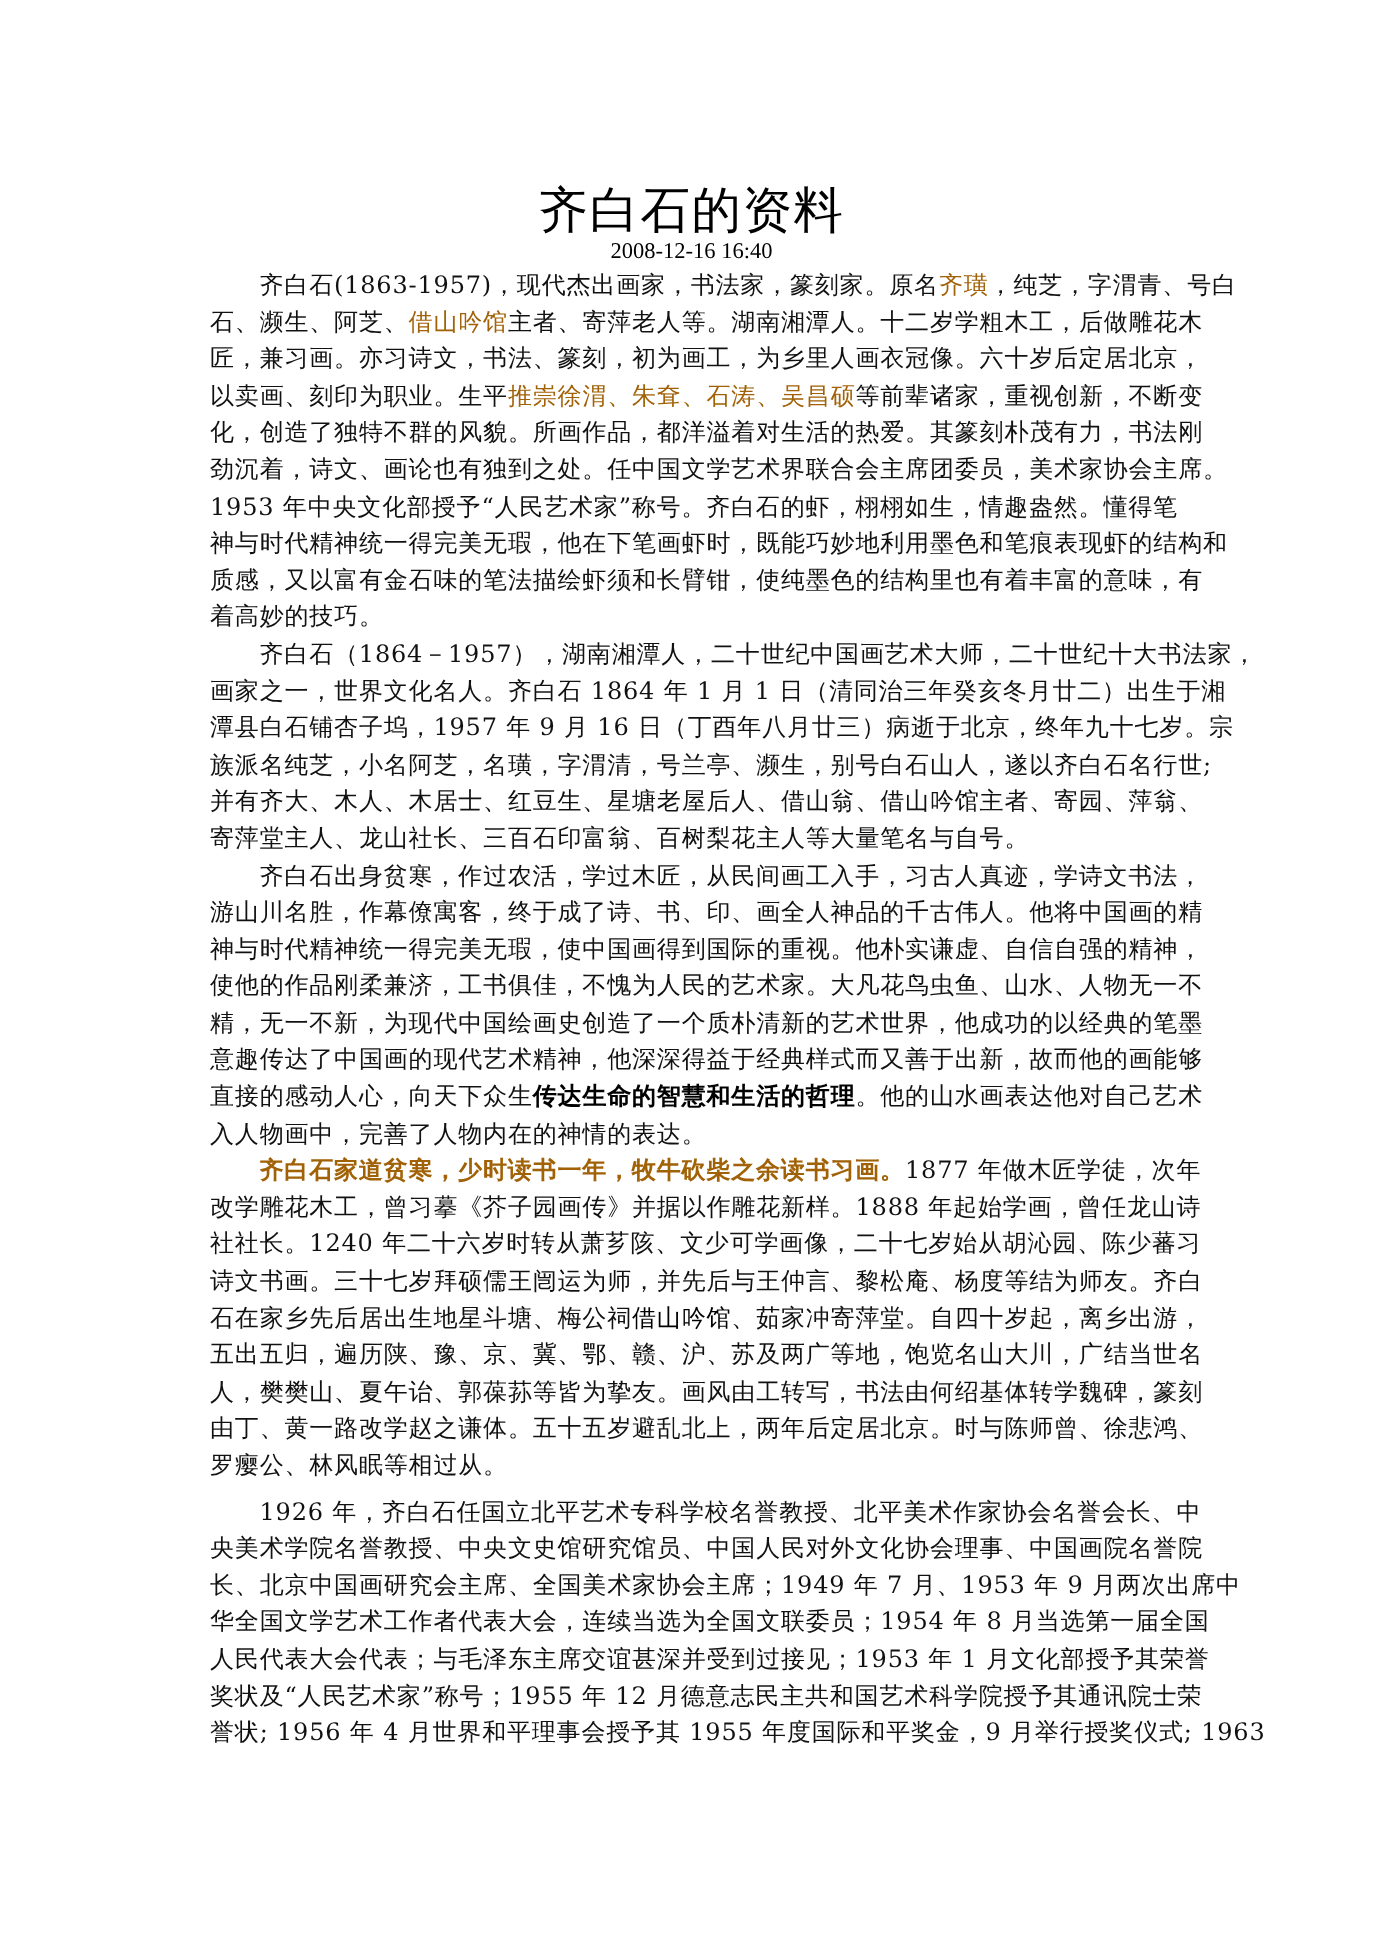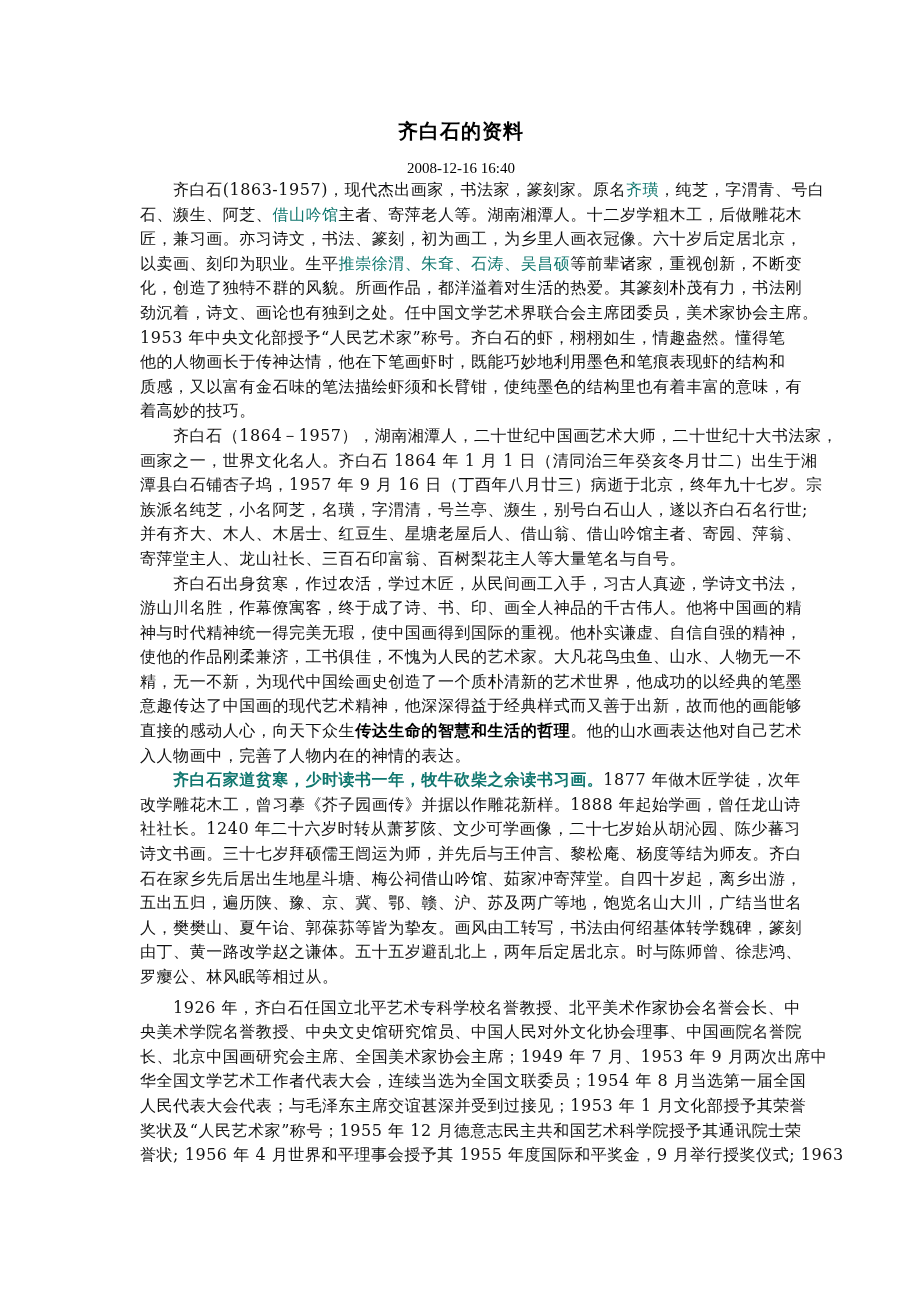--- a/index.html
+++ b/index.html
@@ -1,49 +1,49 @@
 <!DOCTYPE html>
 <html><head>
 <meta charset="utf-8">
 <style>
   html, body { margin: 0; padding: 0; background: #ffffff; }
   body { width: 920px; height: 1302px; overflow: hidden; position: relative;
          font-family: "DejaVu Serif", "Liberation Serif", serif; color: #111; }
   .page { position: absolute; left: 140px; top: 0; width: 642px; }
   .title { position: absolute; left: 0; width: 642px; top: 118px; text-align: center;
            font-family: "DejaVu Sans", "Liberation Sans", sans-serif;
-           font-size: 20px; font-weight: bold; color: #000; letter-spacing: 1px; }
+           font-size: 33px; font-weight: normal; color: #000; letter-spacing: 1px; }
   .date { position: absolute; left: 0; width: 642px; top: 160px; text-align: center;
           font-family: "Liberation Serif", serif; font-size: 15px; color: #000; }
   .body { position: absolute; left: 0; top: 178px; width: 660px; }
   .para { margin: 0; }
   .para.gap { margin-top: 6px; }
   .line { display: block; height: 24.6px; line-height: 24.6px; font-size: 16px;
           white-space: nowrap; letter-spacing: 0.55px; }
   .line.indent { padding-left: 33px; }
-  .red { color: #0f766e; }
+  .red { color: #a16207; }
   .blue { color: #000000; }
   .bold { font-weight: bold; }
 </style>
 </head>
 <body>
 
 <div class="page">
   <div class="title">齐白石的资料</div>
   <div class="date">2008-12-16 16:40</div>
   <div class="body" id="doc-body">
       <div class="para">
         <span class="line indent"><span>齐白石(1863-1957)，现代杰出画家，书法家，篆刻家。原名</span><span class="red">齐璜</span><span>，纯芝，字渭青、号白</span></span>
         <span class="line"><span>石、濒生、阿芝、</span><span class="red">借山吟馆</span><span>主者、寄萍老人等。湖南湘潭人。十二岁学粗木工，后做雕花木</span></span>
         <span class="line"><span>匠，兼习画。亦习诗文，书法、篆刻，初为画工，为乡里人画衣冠像。六十岁后定居北京，</span></span>
         <span class="line"><span>以卖画、刻印为职业。生平</span><span class="red">推崇徐渭、朱耷、石涛、吴昌硕</span><span>等前辈诸家，重视创新，不断变</span></span>
         <span class="line"><span>化，创造了独特不群的风貌。所画作品，都洋溢着对生活的热爱。其篆刻朴茂有力，书法刚</span></span>
         <span class="line"><span>劲沉着，诗文、画论也有独到之处。任中国文学艺术界联合会主席团委员，美术家协会主席。</span></span>
         <span class="line"><span>1953 年中央文化部授予“人民艺术家”称号。齐白石的虾，栩栩如生，情趣盎然。懂得笔</span></span>
-        <span class="line"><span>他的人物画长于传神达情，他在下笔画虾时，既能巧妙地利用墨色和笔痕表现虾的结构和</span></span>
+        <span class="line"><span>神与时代精神统一得完美无瑕，他在下笔画虾时，既能巧妙地利用墨色和笔痕表现虾的结构和</span></span>
         <span class="line"><span>质感，又以富有金石味的笔法描绘虾须和长臂钳，使纯墨色的结构里也有着丰富的意味，有</span></span>
         <span class="line"><span>着高妙的技巧。</span></span>
       </div>
       <div class="para">
         <span class="line indent"><span>齐白石（1864－1957），湖南湘潭人，二十世纪中国画艺术大师，二十世纪十大书法家，</span></span>
         <span class="line"><span>画家之一，世界文化名人。齐白石 1864 年 1 月 1 日（清同治三年癸亥冬月廿二）出生于湘</span></span>
         <span class="line"><span>潭县白石铺杏子坞，1957 年 9 月 16 日（丁酉年八月廿三）病逝于北京，终年九十七岁。宗</span></span>
         <span class="line"><span>族派名纯芝，小名阿芝，名璜，字渭清，号兰亭、濒生，别号白石山人，遂以齐白石名行世;</span></span>
         <span class="line"><span>并有齐大、木人、木居士、红豆生、星塘老屋后人、借山翁、借山吟馆主者、寄园、萍翁、</span></span>
         <span class="line"><span>寄萍堂主人、龙山社长、三百石印富翁、百树梨花主人等大量笔名与自号。</span></span>

